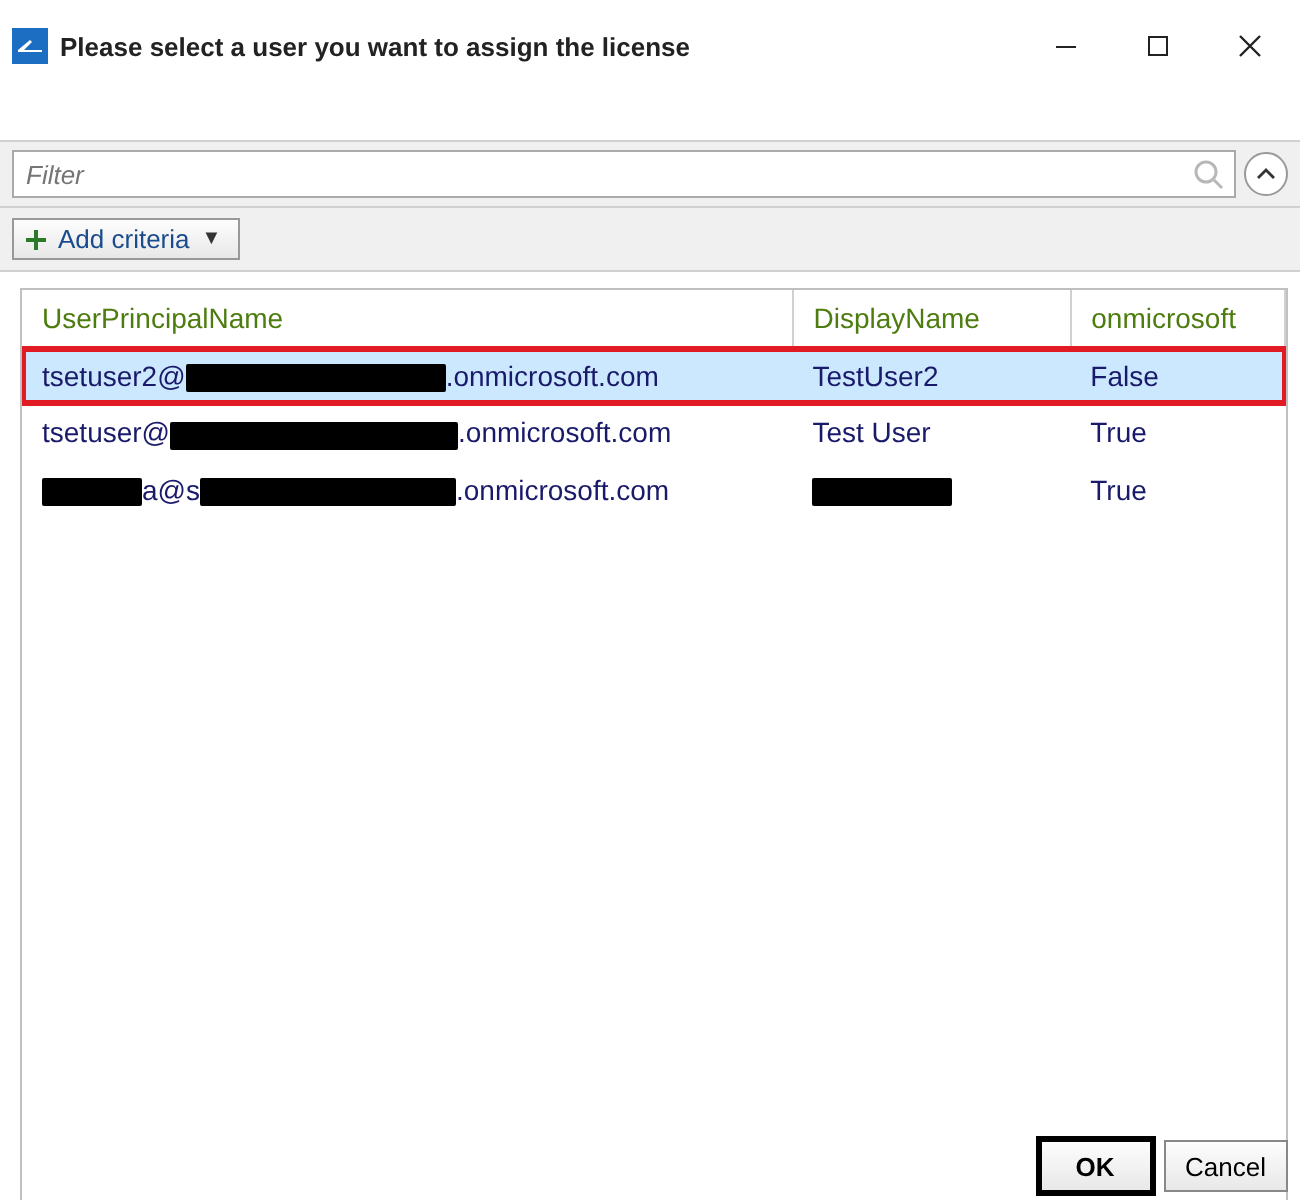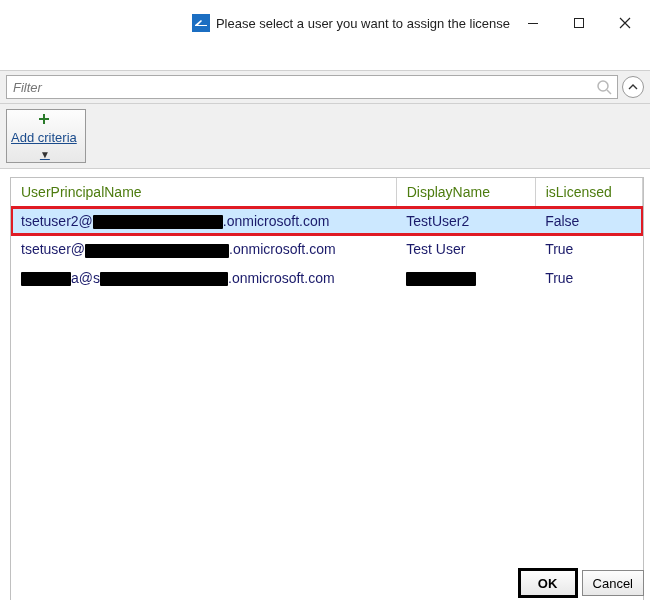--- a/index.html
+++ b/index.html
@@ -7,24 +7,25 @@
       font-family: 'Segoe UI', Tahoma, sans-serif;
       font-size: 13px;
       background: #fff;
       width: 650px;
       height: 600px;
       overflow: hidden;
     }
     .titlebar {
       display: flex;
       align-items: center;
-      justify-content: flex-end;
+      justify-content: space-between;
       height: 46px;
       padding: 0 2px 0 6px;
       background: #fff;
+      font-weight: bold;
     }
     .titlebar-left {
       display: flex;
       align-items: center;
       gap: 6px;
     }
     .app-icon {
       width: 18px;
       height: 18px;
       background: #1b6ec2;
@@ -113,22 +114,20 @@
     .add-criteria-btn {
       display: inline-flex;
       align-items: center;
       gap: 4px;
       padding: 2px 8px 2px 4px;
       border: 1px solid #999;
       background: linear-gradient(#fdfdfd, #e8e8e8);
       cursor: pointer;
       font-size: 13px;
       color: #1a4b8c;
-      text-decoration: underline;
-      flex-direction: column;
     }
     .plus-icon {
       width: 14px;
       height: 14px;
       display: inline-flex;
       align-items: center;
       justify-content: center;
       color: #2a7a2a;
       text-decoration: none;
     }
@@ -272,21 +271,21 @@
   <table>
     <colgroup>
       <col class="col-upn">
         <col class="col-dn">
         <col class="col-lic">
     </colgroup>
     <thead>
       <tr>
         <th>UserPrincipalName</th>
         <th>DisplayName</th>
-        <th>isLicensed</th>
+        <th>onmicrosoft</th>
       </tr>
     </thead>
     <tbody id="grid-body">
         <tr class="selected">
           <td>tsetuser2@<span class="redact" style="width: 130px;"></span>.onmicrosoft.com</td>
           <td>TestUser2</td>
           <td>False</td>
         </tr>
         <tr>
           <td>tsetuser@<span class="redact" style="width: 144px;"></span>.onmicrosoft.com</td>

